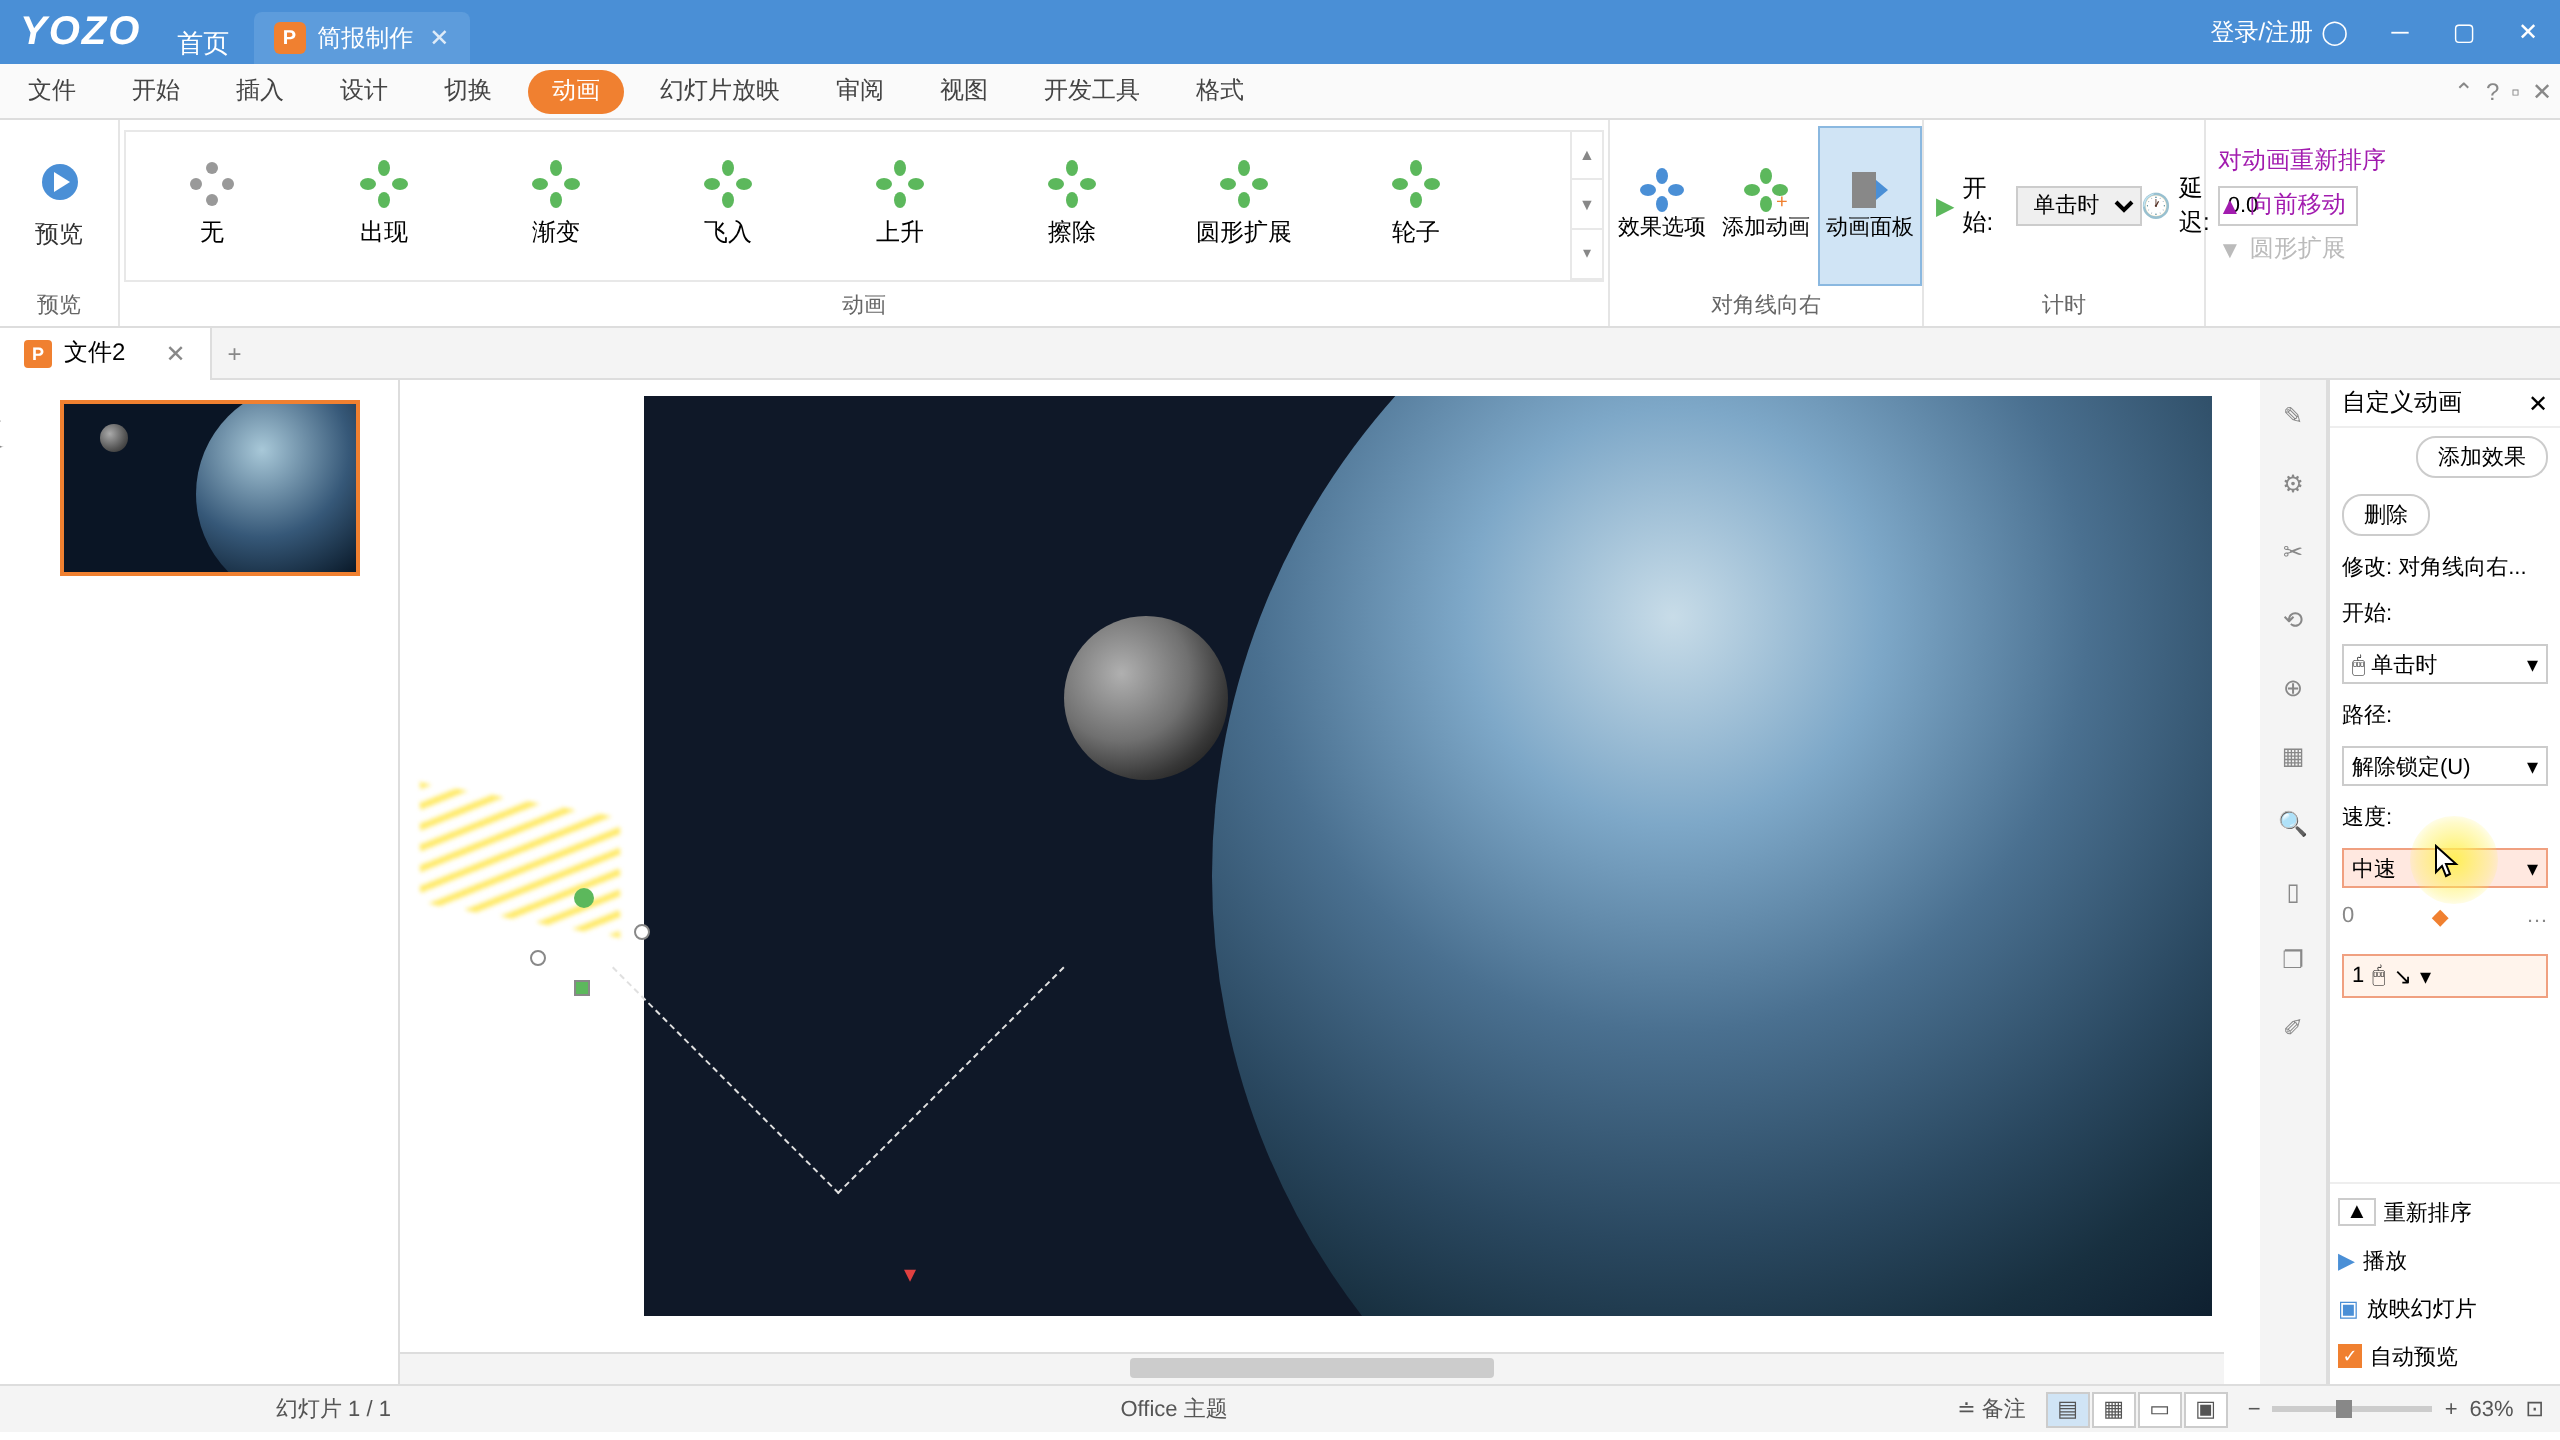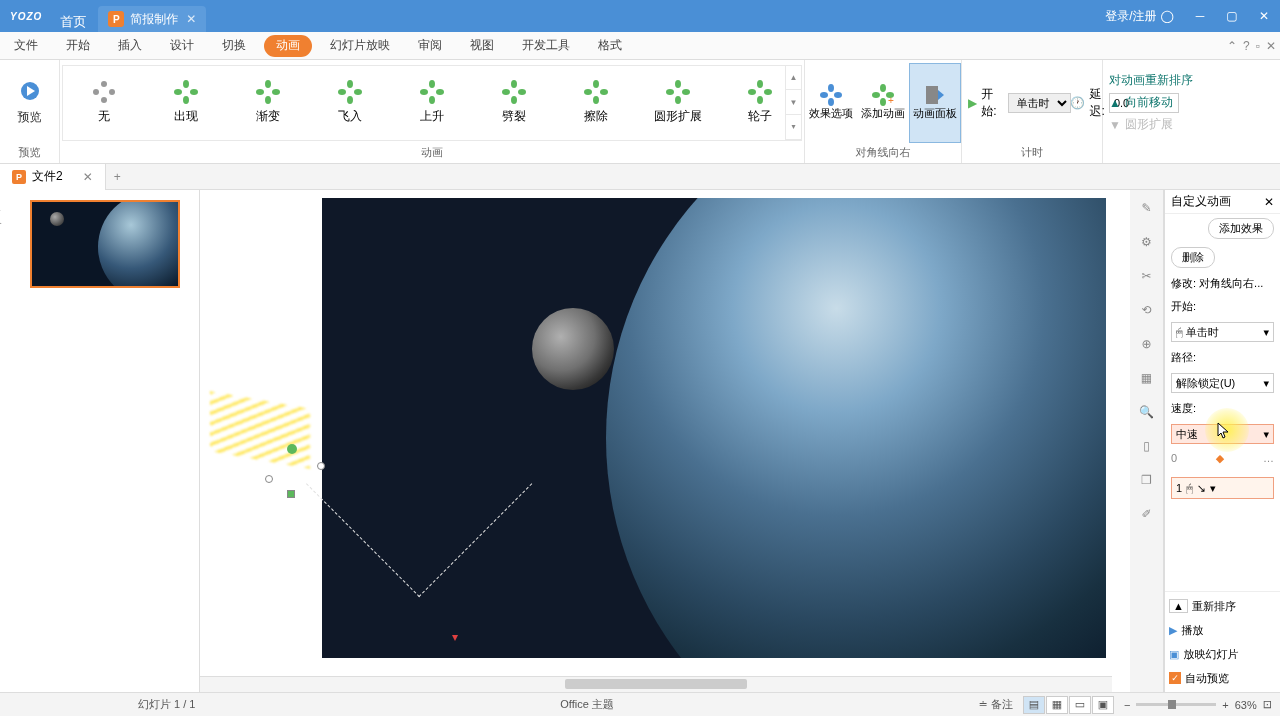--- a/index.html
+++ b/index.html
@@ -1,19 +1,19 @@
 <!DOCTYPE html>
 <html><head>
 <meta charset="utf-8">
 <style>
 * { margin: 0; padding: 0; box-sizing: border-box; font-family: "Microsoft YaHei", sans-serif; }
 body { width: 1280px; height: 720px; overflow: hidden; background: #fff; font-size: 12px; }
 
 .titlebar { height: 32px; background: #4a8fd6; display: flex; align-items: center; color: #fff; }
-.titlebar .logo { font-weight: bold; font-size: 10px; padding: 0 10px; font-style: italic; letter-spacing: 1px; }
+.titlebar .logo { font-weight: bold; font-size: 20px; padding: 0 10px; font-style: italic; letter-spacing: 1px; }
 .titlebar .home { padding: 0 8px; font-size: 13px; margin-top: 12px; }
 .titlebar .tab { background: #5d9cdc; height: 26px; margin-top: 6px; display: flex; align-items: center; padding: 0 10px; border-radius: 4px 4px 0 0; margin-left: 4px; }
 .titlebar .tab .pi { width: 16px; height: 16px; background: #f08030; border-radius: 3px; display: inline-flex; align-items: center; justify-content: center; color: #fff; font-size: 10px; font-weight: bold; margin-right: 6px; }
 .titlebar .tab .close { margin-left: 8px; opacity: .8; }
 .titlebar .spacer { flex:1; }
 .titlebar .account { padding: 0 10px; display: flex; align-items: center; gap: 4px; }
 .titlebar .winbtn { width: 32px; height: 32px; display:flex; align-items:center; justify-content:center; }
 
 .menubar { height: 28px; display:flex; align-items:center; border-bottom: 1px solid #ddd; background: #fafafa; position: relative; }
 .menubar .m { padding: 0 14px; height: 28px; display:flex; align-items:center; color: #444; }
@@ -32,21 +32,21 @@
 .ribbon .gitem.green .gic { color: #5cb85c; }
 .ribbon .gitem:first-child .gic { color: #888; }
 .ribbon .scr { position:absolute; right:0; top:0; width: 16px; height: 100%; display:flex; flex-direction:column; border-left: 1px solid #e8e8e8; }
 .ribbon .scr div { flex:1; display:flex; align-items:center; justify-content:center; color: #888; border-bottom: 1px solid #e8e8e8; font-size: 8px; }
 .ribbon .hbtn { display:flex; flex-direction:column; align-items:center; justify-content:center; width: 52px; height: 80px; }
 .ribbon .hbtn.active { background: #d0e4f5; border: 1px solid #8ab8e0; }
 .ribbon .timing { width: 140px; padding: 4px 6px; }
 .ribbon .trow { display:flex; align-items:center; height: 28px; gap: 4px; }
 .ribbon .trow input, .ribbon .trow select { height: 20px; border: 1px solid #ccc; font-size: 11px; padding: 0 4px; }
 .ribbon .reorder { width: 130px; padding: 4px 6px; }
-.ribbon .reorder .r { height: 22px; display:flex; align-items:center; gap: 4px; color: #0f766e; }
+.ribbon .reorder .r { height: 22px; display:flex; align-items:center; gap: 4px; color: #a21caf; }
 .ribbon .reorder .r.dis { color: #bbb; }
 
 .doctabs { height: 26px; background: #f4f4f4; border-bottom: 1px solid #ddd; display:flex; align-items:center; }
 .doctabs .dtab { height: 26px; display:flex; align-items:center; padding: 0 12px; border-right: 1px solid #ddd; background: #fff; }
 .doctabs .dtab .pi2 { width: 14px; height: 14px; background: #f08030; border-radius: 2px; margin-right: 6px; display:inline-flex; align-items:center; justify-content:center; color:#fff; font-size:9px; font-weight:bold; }
 .doctabs .dtab .dx { margin-left: 20px; color: #888; }
 
 .workspace { display:flex; height: 502px; }
 .thumbs { width: 200px; background: #fff; border-right: 1px solid #ddd; padding: 10px; }
 .thumb { border: 2px solid #f08030; width: 150px; height: 88px; background: #0a1525; position: relative; margin-left: 20px; overflow: hidden; }
@@ -225,33 +225,20 @@
             <div class="gic">
               <svg width="24" height="24">
                 <g fill="#5cb85c">
                   <ellipse cx="12" cy="4" rx="3" ry="4"></ellipse>
                   <ellipse cx="20" cy="12" rx="4" ry="3"></ellipse>
                   <ellipse cx="12" cy="20" rx="3" ry="4"></ellipse>
                   <ellipse cx="4" cy="12" rx="4" ry="3"></ellipse>
                 </g>
               </svg>
             </div>
-            <span>劈裂</span>
-          </div>
-        <div class="gitem green">
-            <div class="gic">
-              <svg width="24" height="24">
-                <g fill="#5cb85c">
-                  <ellipse cx="12" cy="4" rx="3" ry="4"></ellipse>
-                  <ellipse cx="20" cy="12" rx="4" ry="3"></ellipse>
-                  <ellipse cx="12" cy="20" rx="3" ry="4"></ellipse>
-                  <ellipse cx="4" cy="12" rx="4" ry="3"></ellipse>
-                </g>
-              </svg>
-            </div>
             <span>擦除</span>
           </div>
         <div class="gitem green">
             <div class="gic">
               <svg width="24" height="24">
                 <g fill="#5cb85c">
                   <ellipse cx="12" cy="4" rx="3" ry="4"></ellipse>
                   <ellipse cx="20" cy="12" rx="4" ry="3"></ellipse>
                   <ellipse cx="12" cy="20" rx="3" ry="4"></ellipse>
                   <ellipse cx="4" cy="12" rx="4" ry="3"></ellipse>

